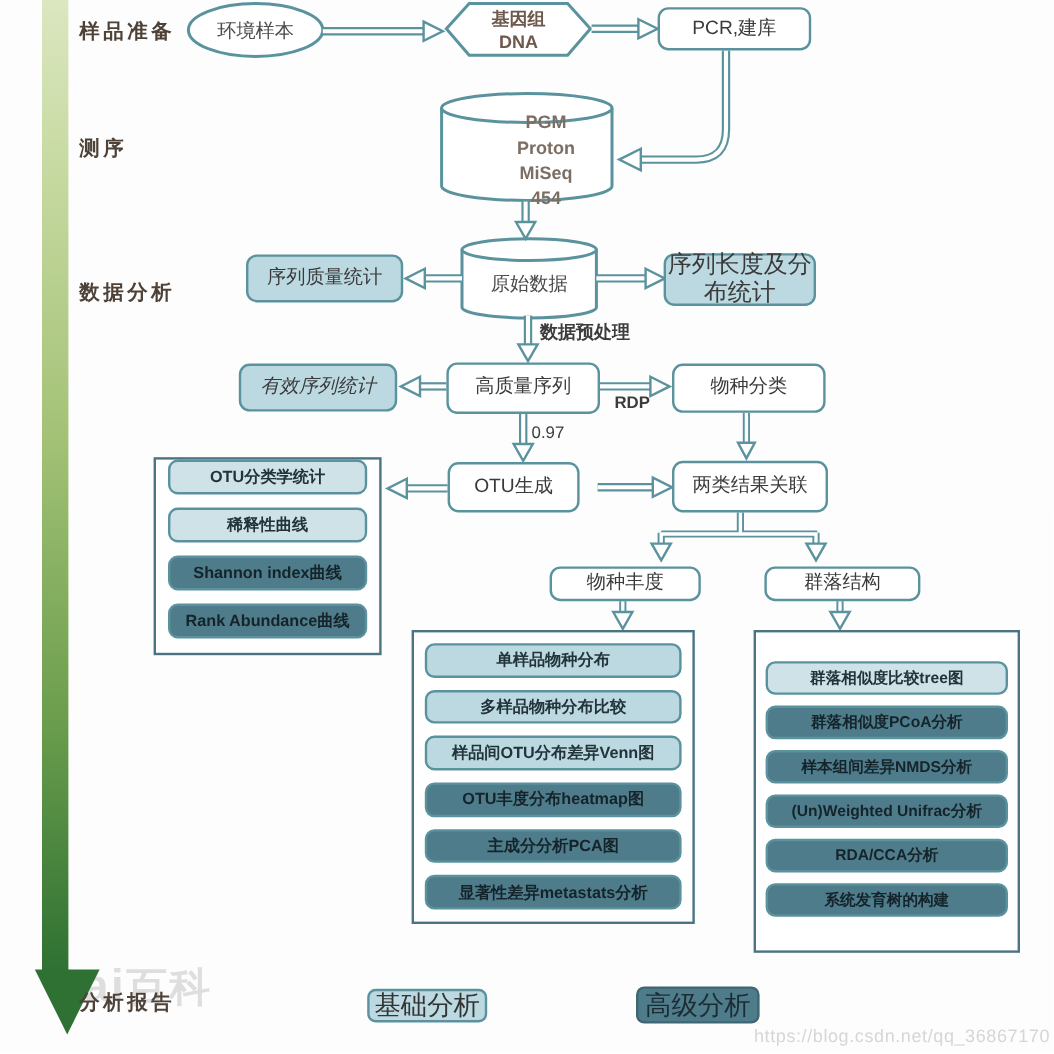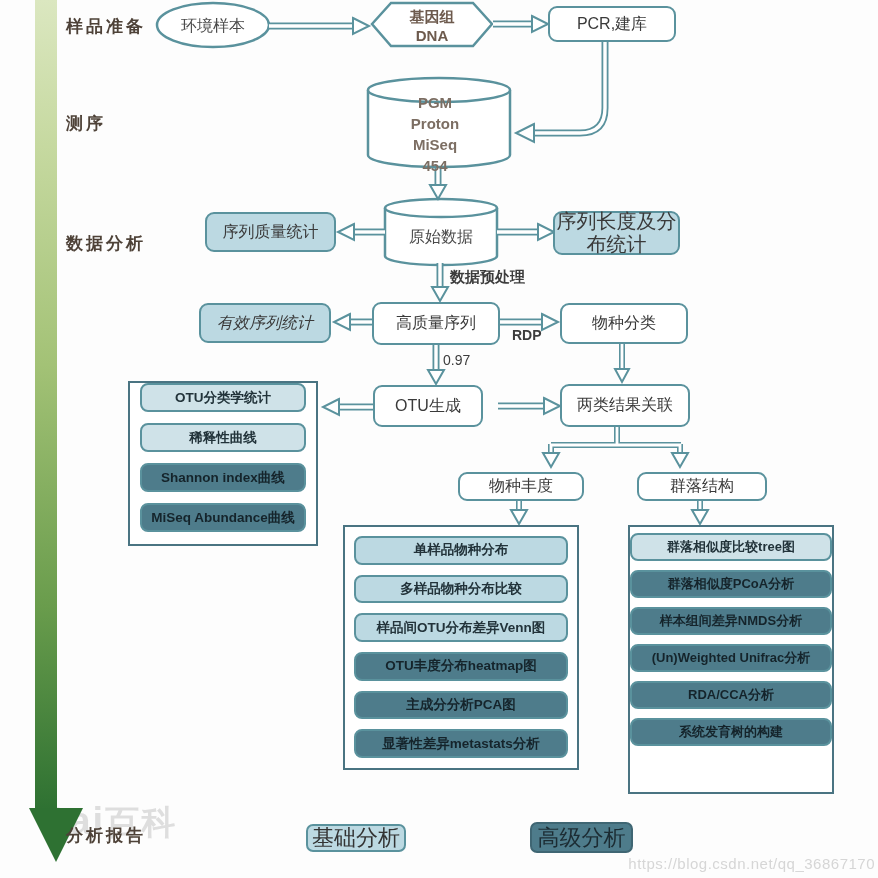--- a/index.html
+++ b/index.html
@@ -32,21 +32,21 @@
   .gitem{border:2px solid var(--stroke);border-radius:8px;box-sizing:border-box;
     display:flex;align-items:center;justify-content:center;text-align:center;
     font-size:13.5px;font-weight:bold;color:#22333a;white-space:nowrap;}
   .gitem.light{background:var(--light);}
   .gitem.lighter{background:var(--lighter);}
   .gitem.dark{background:var(--dark);color:#15242b;}
   #otu-stats-group{left:128px;top:381px;width:190px;height:165px;}
   #otu-stats-group .gitem{width:166px;height:29px;margin-bottom:11px;}
   #abundance-group{left:343px;top:525px;width:236px;height:245px;padding-top:9px;}
   #abundance-group .gitem{width:214px;height:30px;margin-bottom:10px;}
-  #structure-group{left:628px;top:525px;width:206px;height:269px;padding-top:6px;}
+  #structure-group{left:628px;top:525px;width:222px;height:269px;padding-top:24px;}
   #structure-group .gitem{width:202px;height:28px;margin-bottom:9px;font-size:13px;}
   
   .tag{position:absolute;font-size:15px;color:#3c3c3c;white-space:nowrap;}
   
   .cyl-text{position:absolute;text-align:center;color:#7c6e63;font-weight:bold;font-size:15px;line-height:21px;}
   .shape-text{position:absolute;text-align:center;color:#4a4a4a;font-size:16px;white-space:nowrap;}
   .hex-text{position:absolute;text-align:center;color:#6d5a4d;font-size:15px;font-weight:bold;line-height:19px;}
   
   .legend{position:absolute;display:flex;align-items:center;justify-content:center;
     border:2px solid var(--stroke);border-radius:7px;font-size:22px;color:#333;box-sizing:border-box;}
@@ -176,21 +176,21 @@
   <div class="stage-label" style="top:15px;">样品准备</div>
   <div class="stage-label" style="top:112px;">测序</div>
   <div class="stage-label" style="top:232px;">数据分析</div>
   <div class="stage-label" style="top:824px;">分析报告</div>
 
   <div class="shape-text" style="left:157px;top:16px;width:112px;">环境样本</div>
   <div class="hex-text" style="left:372px;top:7px;width:120px;">
     <div>基因组</div>
     <div>DNA</div>
   </div>
-  <div class="cyl-text" style="left:368px;top:92px;width:134px;">
+  <div class="cyl-text" style="left:368px;top:92px;width:134px;padding-left:20px;">
     <div>PGM</div>
     <div>Proton</div>
     <div>MiSeq</div>
     <div>454</div>
   </div>
   <div class="shape-text" style="left:385px;top:227px;width:112px;">原始数据</div>
 
   <div class="node white" style="left:548px;top:6px;width:128px;height:36px;">PCR,建库</div>
   <div class="node light" style="left:205px;top:212px;width:131px;height:40px;">序列质量统计</div>
   <div class="node light multiline" style="left:553px;top:211px;width:127px;height:44px;">
@@ -208,21 +208,21 @@
   <div class="node white" style="left:637px;top:472px;width:130px;height:29px;">群落结构</div>
 
   <div class="tag" style="left:450px;top:268px;font-weight:bold;">数据预处理</div>
   <div class="tag" style="left:512px;top:327px;font-size:14px;font-weight:bold;">RDP</div>
   <div class="tag" style="left:443px;top:352px;font-size:14px;">0.97</div>
 
   <div class="group" id="otu-stats-group">
       <div class="gitem lighter">OTU分类学统计</div>
       <div class="gitem lighter">稀释性曲线</div>
       <div class="gitem dark">Shannon index曲线</div>
-      <div class="gitem dark">MiSeq Abundance曲线</div>
+      <div class="gitem dark">Rank Abundance曲线</div>
     </div>
   <div class="group" id="abundance-group">
       <div class="gitem light">单样品物种分布</div>
       <div class="gitem light">多样品物种分布比较</div>
       <div class="gitem light">样品间OTU分布差异Venn图</div>
       <div class="gitem dark">OTU丰度分布heatmap图</div>
       <div class="gitem dark">主成分分析PCA图</div>
       <div class="gitem dark">显著性差异metastats分析</div>
     </div>
   <div class="group" id="structure-group">

